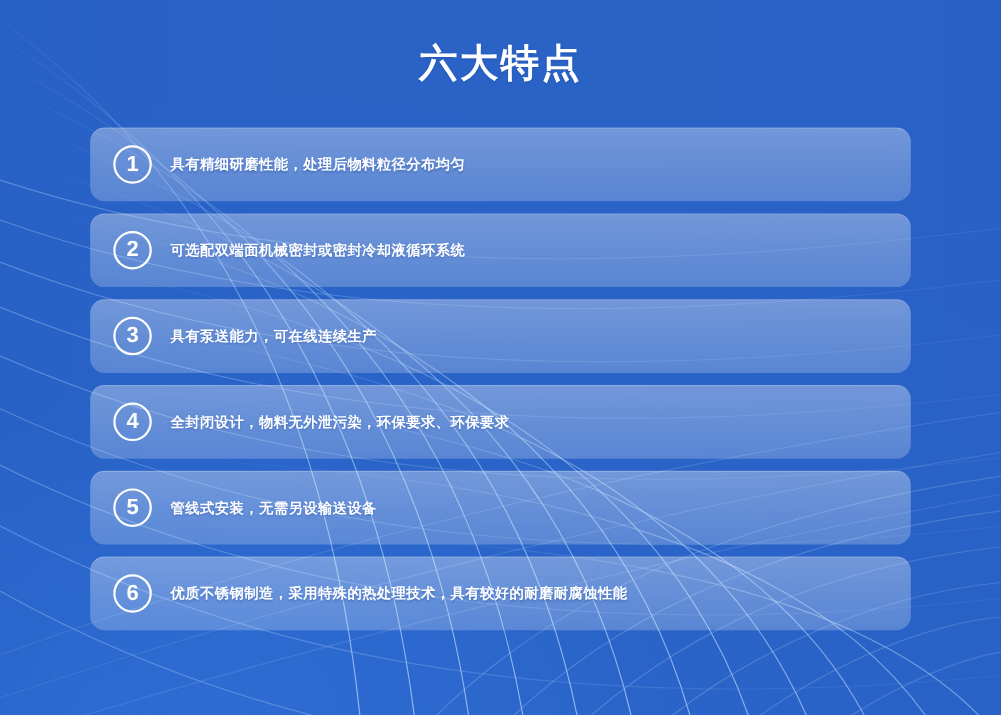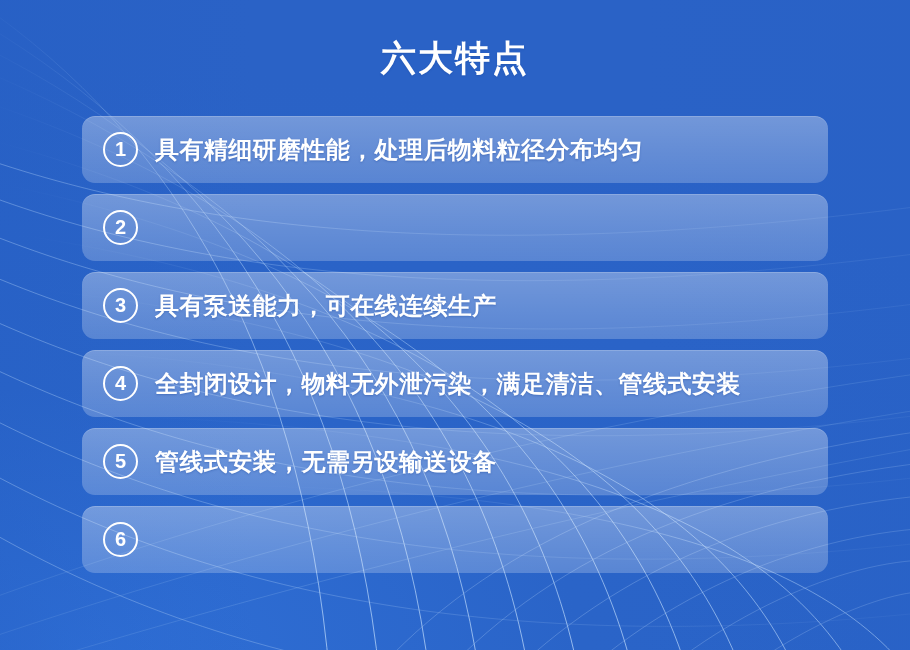--- a/index.html
+++ b/index.html
@@ -89,21 +89,21 @@
     font-size: 20px;
     font-weight: bold;
     line-height: 31px;
     text-align: center;
     box-sizing: border-box;
   }
   .feature-text {
     position: relative;
     margin-left: 17px;
     color: #ffffff;
-    font-size: 24px;
+    font-size: 13px;
     font-weight: bold;
     letter-spacing: 0.4px;
     white-space: nowrap;
     text-shadow: 0 1px 2px rgba(24,64,150,0.35);
   }
 </style>
 </head>
 <body>
 
 <div class="stage">
@@ -173,35 +173,37 @@
 
   <div class="features">
 
     <div class="feature-row">
       <div class="badge">1</div>
       <div class="feature-text">具有精细研磨性能，处理后物料粒径分布均匀</div>
     </div>
 
     <div class="feature-row">
       <div class="badge">2</div>
+      <div class="feature-text">可选配双端面机械密封或密封冷却液循环系统</div>
     </div>
 
     <div class="feature-row">
       <div class="badge">3</div>
       <div class="feature-text">具有泵送能力，可在线连续生产</div>
     </div>
 
     <div class="feature-row">
       <div class="badge">4</div>
-      <div class="feature-text">全封闭设计，物料无外泄污染，满足清洁、管线式安装</div>
+      <div class="feature-text">全封闭设计，物料无外泄污染，环保要求、环保要求</div>
     </div>
 
     <div class="feature-row">
       <div class="badge">5</div>
       <div class="feature-text">管线式安装，无需另设输送设备</div>
     </div>
 
     <div class="feature-row">
       <div class="badge">6</div>
+      <div class="feature-text">优质不锈钢制造，采用特殊的热处理技术，具有较好的耐磨耐腐蚀性能</div>
     </div>
 
   </div>
 </div>
 
 </body></html>

